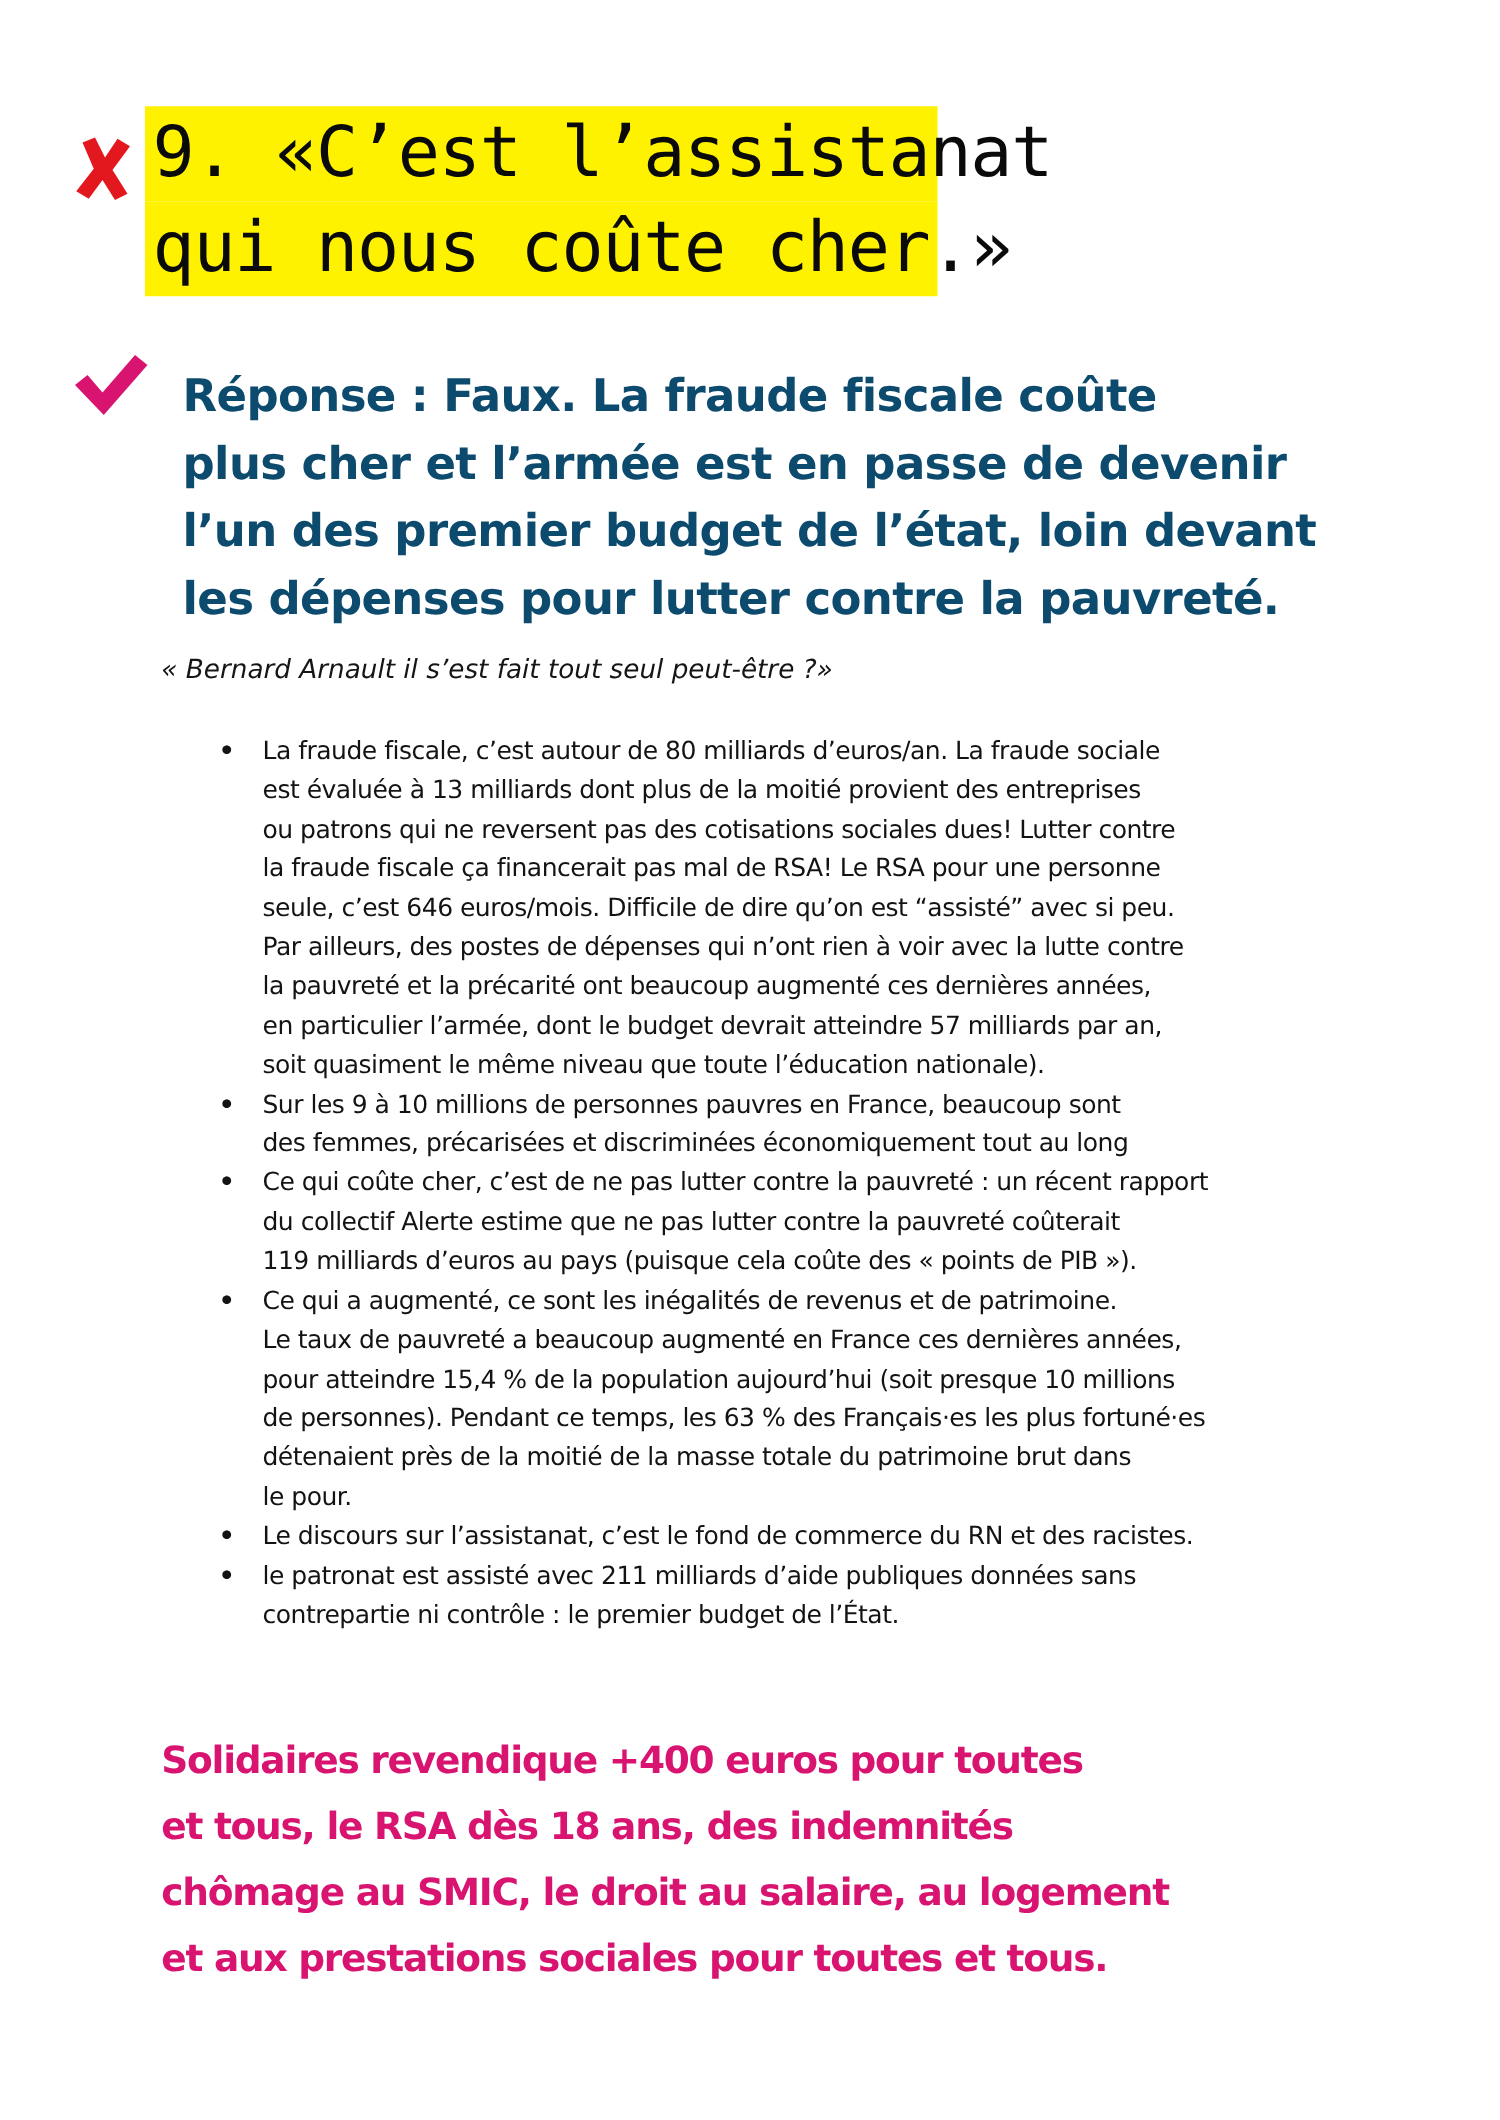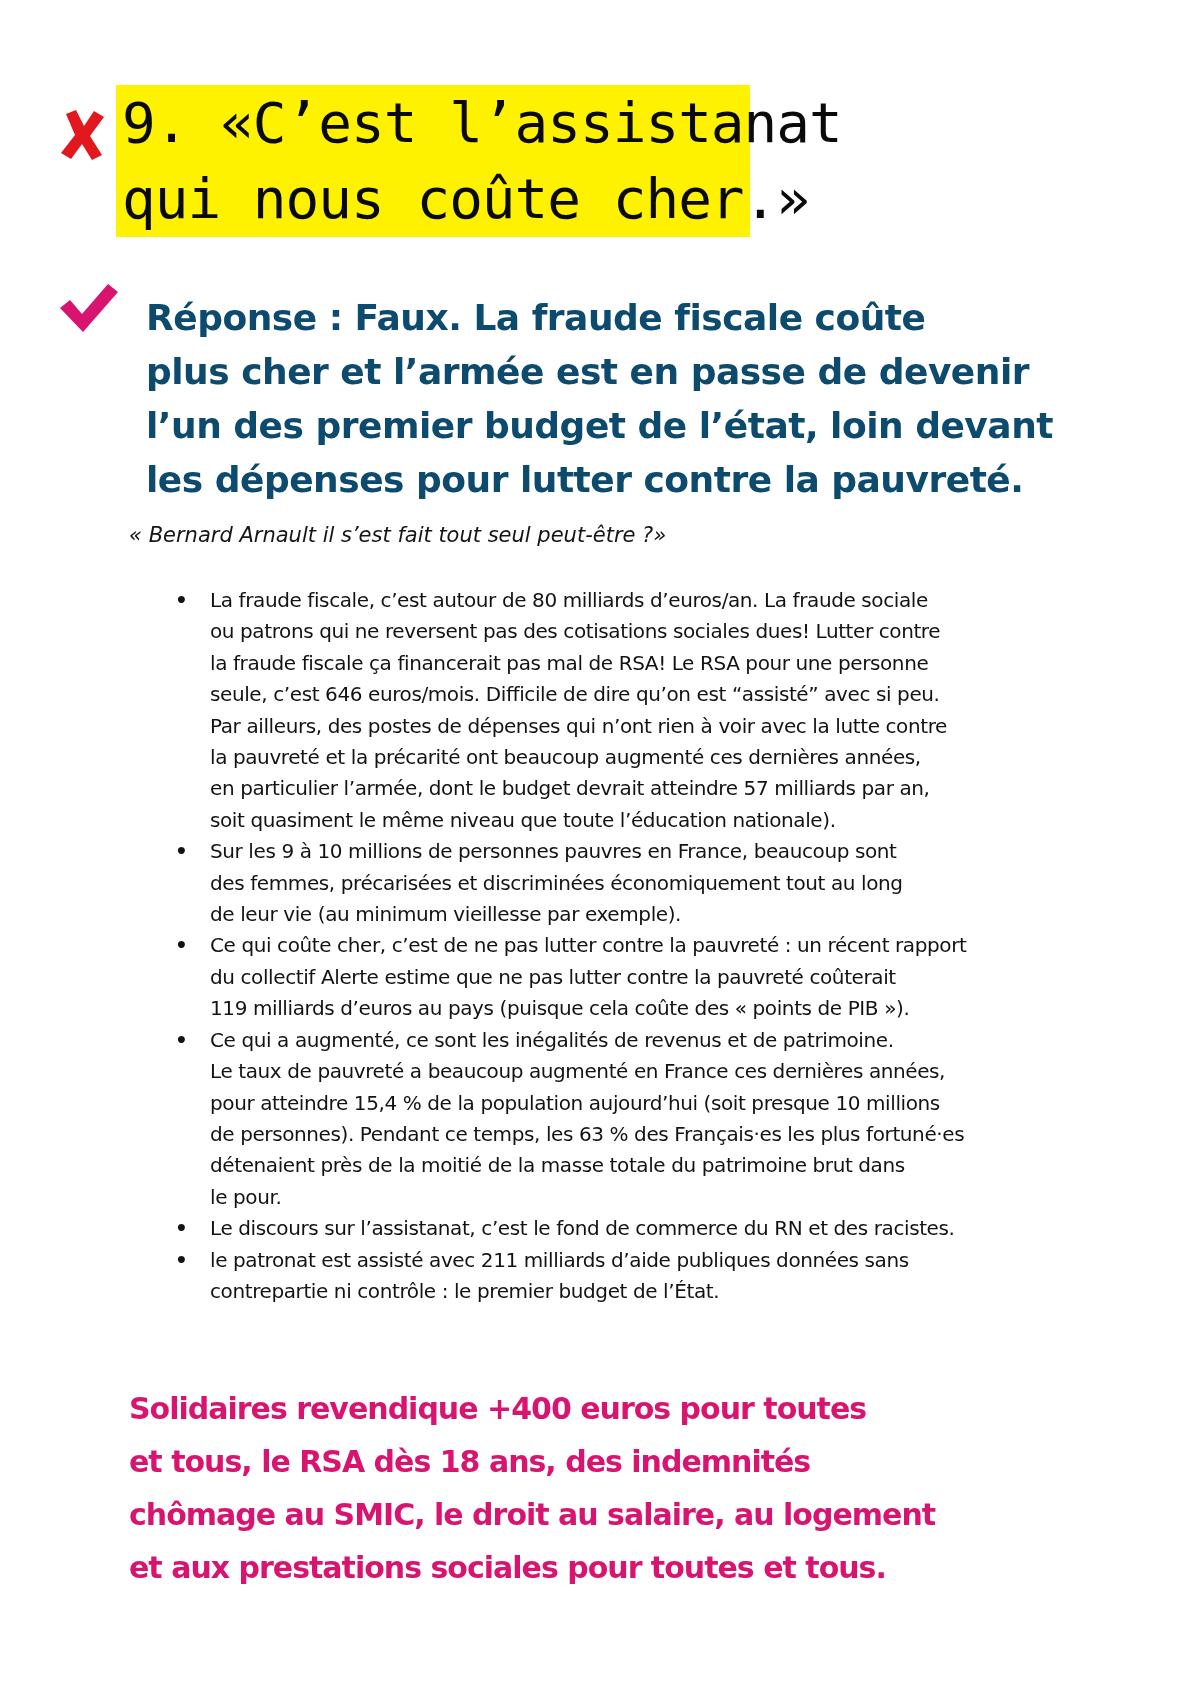--- a/index.html
+++ b/index.html
@@ -151,33 +151,33 @@
   <span>l’un des premier budget de l’état, loin devant</span>
   <span>les dépenses pour lutter contre la pauvreté.</span>
 </h2>
 
 <p class="quote">« Bernard Arnault il s’est fait tout seul peut-être ?»</p>
 
 <ul class="bullets">
   <li>
     <span class="dot">•</span>
     <span class="line">La fraude fiscale, c’est autour de 80 milliards d’euros/an. La fraude sociale</span>
+    <span class="line">est évaluée à 13 milliards dont plus de la moitié provient des entreprises</span>
     <span class="line">ou patrons qui ne reversent pas des cotisations sociales dues! Lutter contre</span>
     <span class="line">la fraude fiscale ça financerait pas mal de RSA! Le RSA pour une personne</span>
     <span class="line">seule, c’est 646 euros/mois. Difficile de dire qu’on est “assisté” avec si peu.</span>
     <span class="line">Par ailleurs, des postes de dépenses qui n’ont rien à voir avec la lutte contre</span>
     <span class="line">la pauvreté et la précarité ont beaucoup augmenté ces dernières années,</span>
     <span class="line">en particulier l’armée, dont le budget devrait atteindre 57 milliards par an,</span>
     <span class="line">soit quasiment le même niveau que toute l’éducation nationale).</span>
   </li>
   <li>
     <span class="dot">•</span>
     <span class="line">Sur les 9 à 10 millions de personnes pauvres en France, beaucoup sont</span>
     <span class="line">des femmes, précarisées et discriminées économiquement tout au long</span>
-    <span class="line">de leur vie (au minimum vieillesse par exemple).</span>
   </li>
   <li>
     <span class="dot">•</span>
     <span class="line">Ce qui coûte cher, c’est de ne pas lutter contre la pauvreté : un récent rapport</span>
     <span class="line">du collectif Alerte estime que ne pas lutter contre la pauvreté coûterait</span>
     <span class="line">119 milliards d’euros au pays (puisque cela coûte des « points de PIB »).</span>
   </li>
   <li>
     <span class="dot">•</span>
     <span class="line">Ce qui a augmenté, ce sont les inégalités de revenus et de patrimoine.</span>

